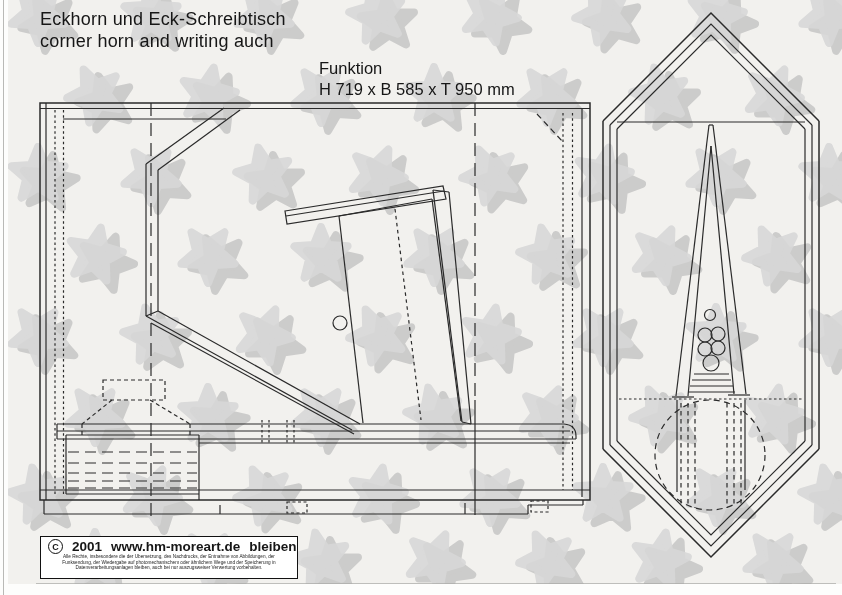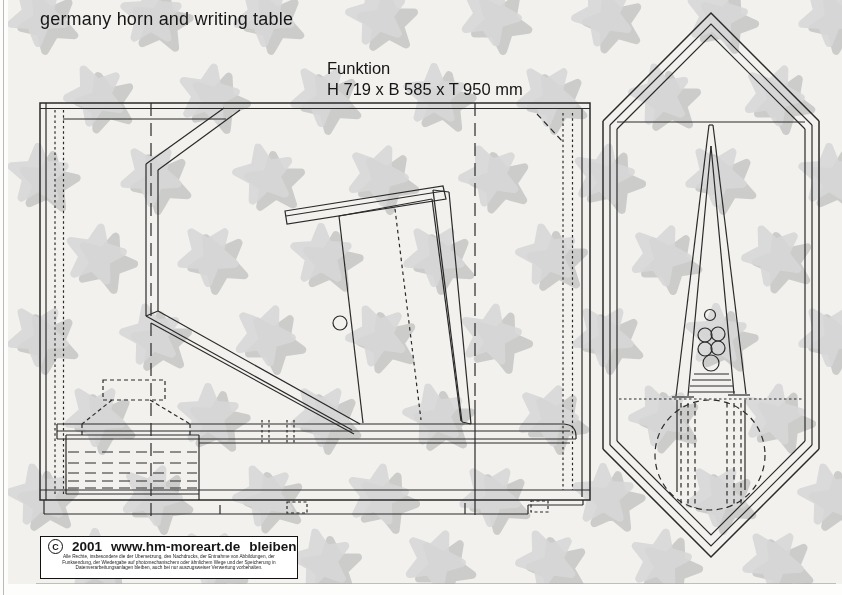--- a/index.html
+++ b/index.html
@@ -1,21 +1,21 @@
 <!DOCTYPE html>
 <html><head>
 <meta charset="utf-8">
 <style>
   html,body{margin:0;padding:0;background:#fdfdfc;}
   #stage{position:relative;width:842px;height:595px;overflow:hidden;
          font-family:"Liberation Sans", sans-serif;}
   #art{position:absolute;left:0;top:0;}
   .txt{position:absolute;color:#161616;}
   #title{left:40px;top:8px;font-size:18px;line-height:22px;letter-spacing:.2px;}
-  #spec{left:327px;top:58px;font-size:16.5px;line-height:21px;}
+  #spec{left:319px;top:58px;font-size:16.5px;line-height:21px;}
   #copybox{left:40px;top:536px;width:258px;height:43px;background:#ffffff;
            border:1.6px solid #111;box-sizing:border-box;padding-top:1px;}
   #copyrow{display:flex;align-items:center;gap:9px;padding:1px 7px 0 7px;
            font-weight:bold;font-size:13.5px;white-space:nowrap;}
   #csym{display:inline-flex;align-items:center;justify-content:center;
         width:13px;height:13px;border:1.3px solid #111;border-radius:50%;
         font-size:9px;font-weight:bold;flex:0 0 auto;text-transform:uppercase;}
   .legal{font-size:4.7px;line-height:5.7px;text-align:center;white-space:nowrap;
          color:#222;overflow:hidden;}
   .edgeL{position:absolute;left:3px;top:0;width:1px;height:595px;background:#b9b9b6;}
@@ -288,21 +288,22 @@
       <path d="M741,403 V505" stroke-dasharray="4.5,3.5"></path>
 
       <circle cx="710" cy="455" r="55" stroke-dasharray="6,4.5"></circle>
     </g>
   </svg>
 
   <div class="edgeL"></div>
   <div class="edgeB"></div>
 
   <div id="title" class="txt">
-    <div>germany horn and writing table</div>
+    <div>Eckhorn und Eck-Schreibtisch</div>
+    <div>corner horn and writing auch</div>
   </div>
 
   <div id="spec" class="txt">
     <div>Funktion</div>
     <div>H 719 x B 585 x T 950 mm</div>
   </div>
 
   <div id="copybox" class="txt">
     <div id="copyrow">
       <span id="csym">c</span>

